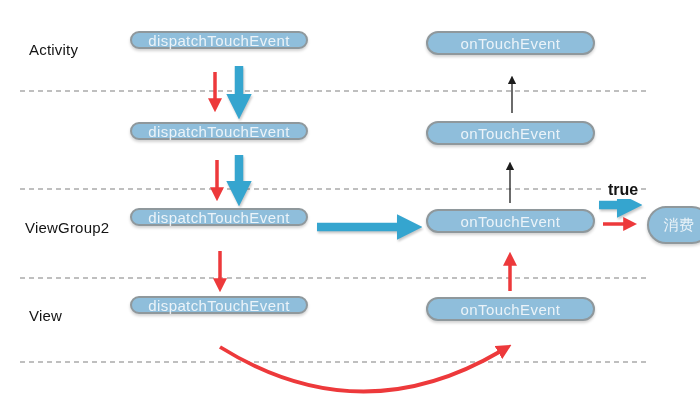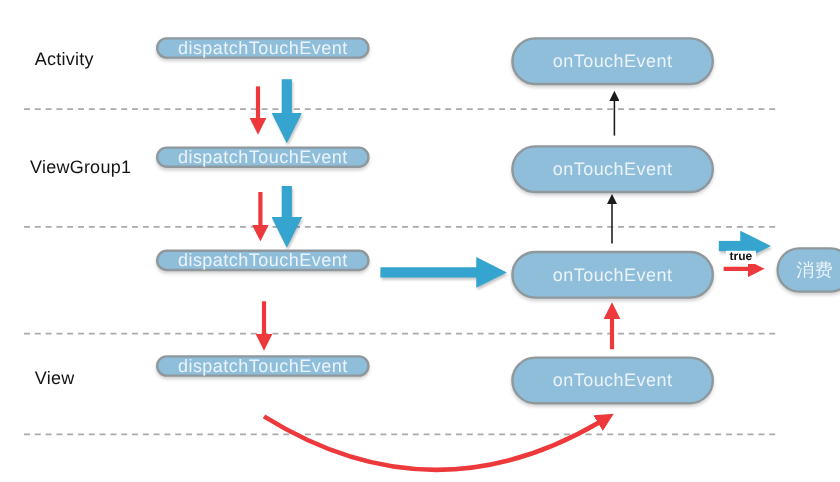--- a/index.html
+++ b/index.html
@@ -10,24 +10,24 @@
   html,body{width:700px;height:402px;overflow:hidden;}
   body{background:#ffffff;font-family:"Liberation Sans", sans-serif;position:relative;}
   .canvas{position:absolute;left:15px;top:0;width:700px;height:402px;}
   .overlay{position:absolute;left:0;top:0;width:700px;height:402px;}
   .row-label{position:absolute;font-size:15px;color:var(--label);font-weight:400;letter-spacing:.2px;white-space:nowrap;}
   .pill{position:absolute;background:var(--pill-fill);border:2px solid var(--pill-border);
         border-radius:20px;display:flex;align-items:center;justify-content:center;
         color:var(--pill-text);font-size:15px;letter-spacing:.4px;white-space:nowrap;
         box-shadow:0 2px 3px rgba(0,0,0,0.18);}
   .pill-left{left:115px;width:178px;height:18px;}
-  .pill-right{left:411px;width:169px;height:40px;}
+  .pill-right{left:411px;width:169px;height:24px;}
   .pill-consume{left:632px;top:206px;width:64px;height:38px;border-radius:19px;font-family:Liberation Serif, serif;}
-  .true-label{position:absolute;left:590px;top:181px;font-size:10px;font-weight:700;
-              color:var(--label);background:#ffffff;padding:0 3px;white-space:nowrap;margin-top:28px;}
+  .true-label{position:absolute;left:590px;top:181px;font-size:16px;font-weight:700;
+              color:var(--label);background:#ffffff;padding:0 3px;white-space:nowrap;}
   .dash{stroke:var(--dash);stroke-width:1.4;stroke-dasharray:5 4;fill:none;}
   .a-red{stroke:var(--red);stroke-width:3.5;fill:none;}
   .a-red-thick{stroke:var(--red);stroke-width:3.8;fill:none;}
   .a-blue{stroke:var(--blue);stroke-width:8.5;fill:none;filter:drop-shadow(1px 2px 1px rgba(0,0,0,0.22));}
   .a-black{stroke:var(--black);stroke-width:1.3;fill:none;}
 </style>
 </head>
 <body>
 
 <div class="canvas">
@@ -62,21 +62,21 @@
     <line class="a-black" x1="495" y1="203" x2="495" y2="168" marker-end="url(#mblack)"></line>
     <line class="a-red" x1="495" y1="291" x2="495" y2="263" marker-end="url(#mred)"></line>
 
     <line class="a-blue" x1="584" y1="205" x2="607" y2="205" marker-end="url(#mblue)"></line>
     <line class="a-red" x1="588" y1="224" x2="611" y2="224" marker-end="url(#mred)"></line>
 
     <path class="a-red-thick" d="M205,347 Q345,434 486,351" marker-end="url(#mred)"></path>
   </svg>
 
   <div class="row-label" style="left:14px;top:41px;">Activity</div>
-  <div class="row-label" style="left:10px;top:131px;">ViewGroup1</div>
+  <div class="row-label" style="left:10px;top:219px;">ViewGroup2</div>
   <div class="row-label" style="left:14px;top:307px;">View</div>
 
   <div class="pill pill-left" style="top:31px;">dispatchTouchEvent</div>
   <div class="pill pill-left" style="top:122px;">dispatchTouchEvent</div>
   <div class="pill pill-left" style="top:208px;">dispatchTouchEvent</div>
   <div class="pill pill-left" style="top:296px;">dispatchTouchEvent</div>
 
   <div class="pill pill-right" style="top:31px;">onTouchEvent</div>
   <div class="pill pill-right" style="top:121px;">onTouchEvent</div>
   <div class="pill pill-right" style="top:209px;">onTouchEvent</div>

